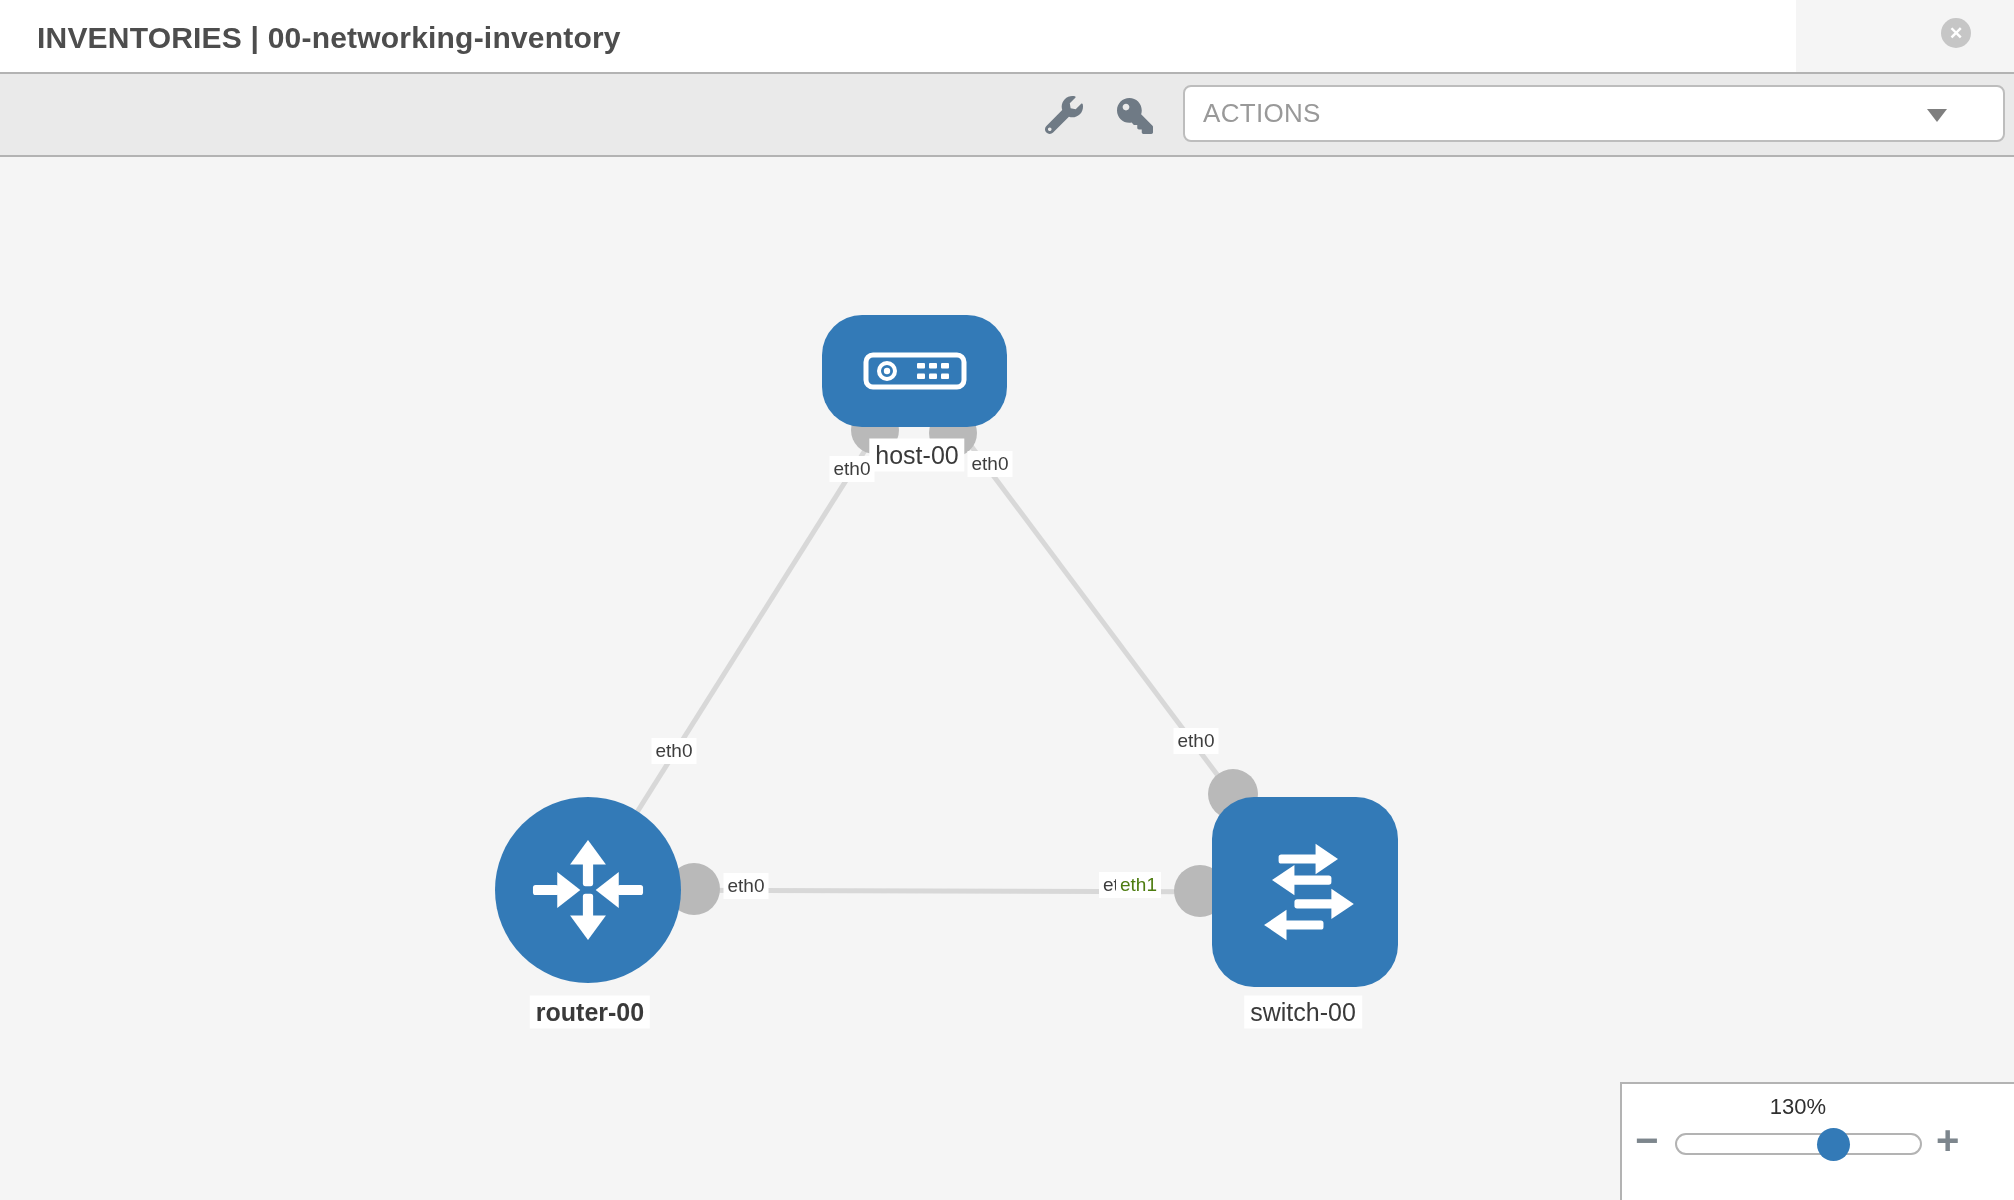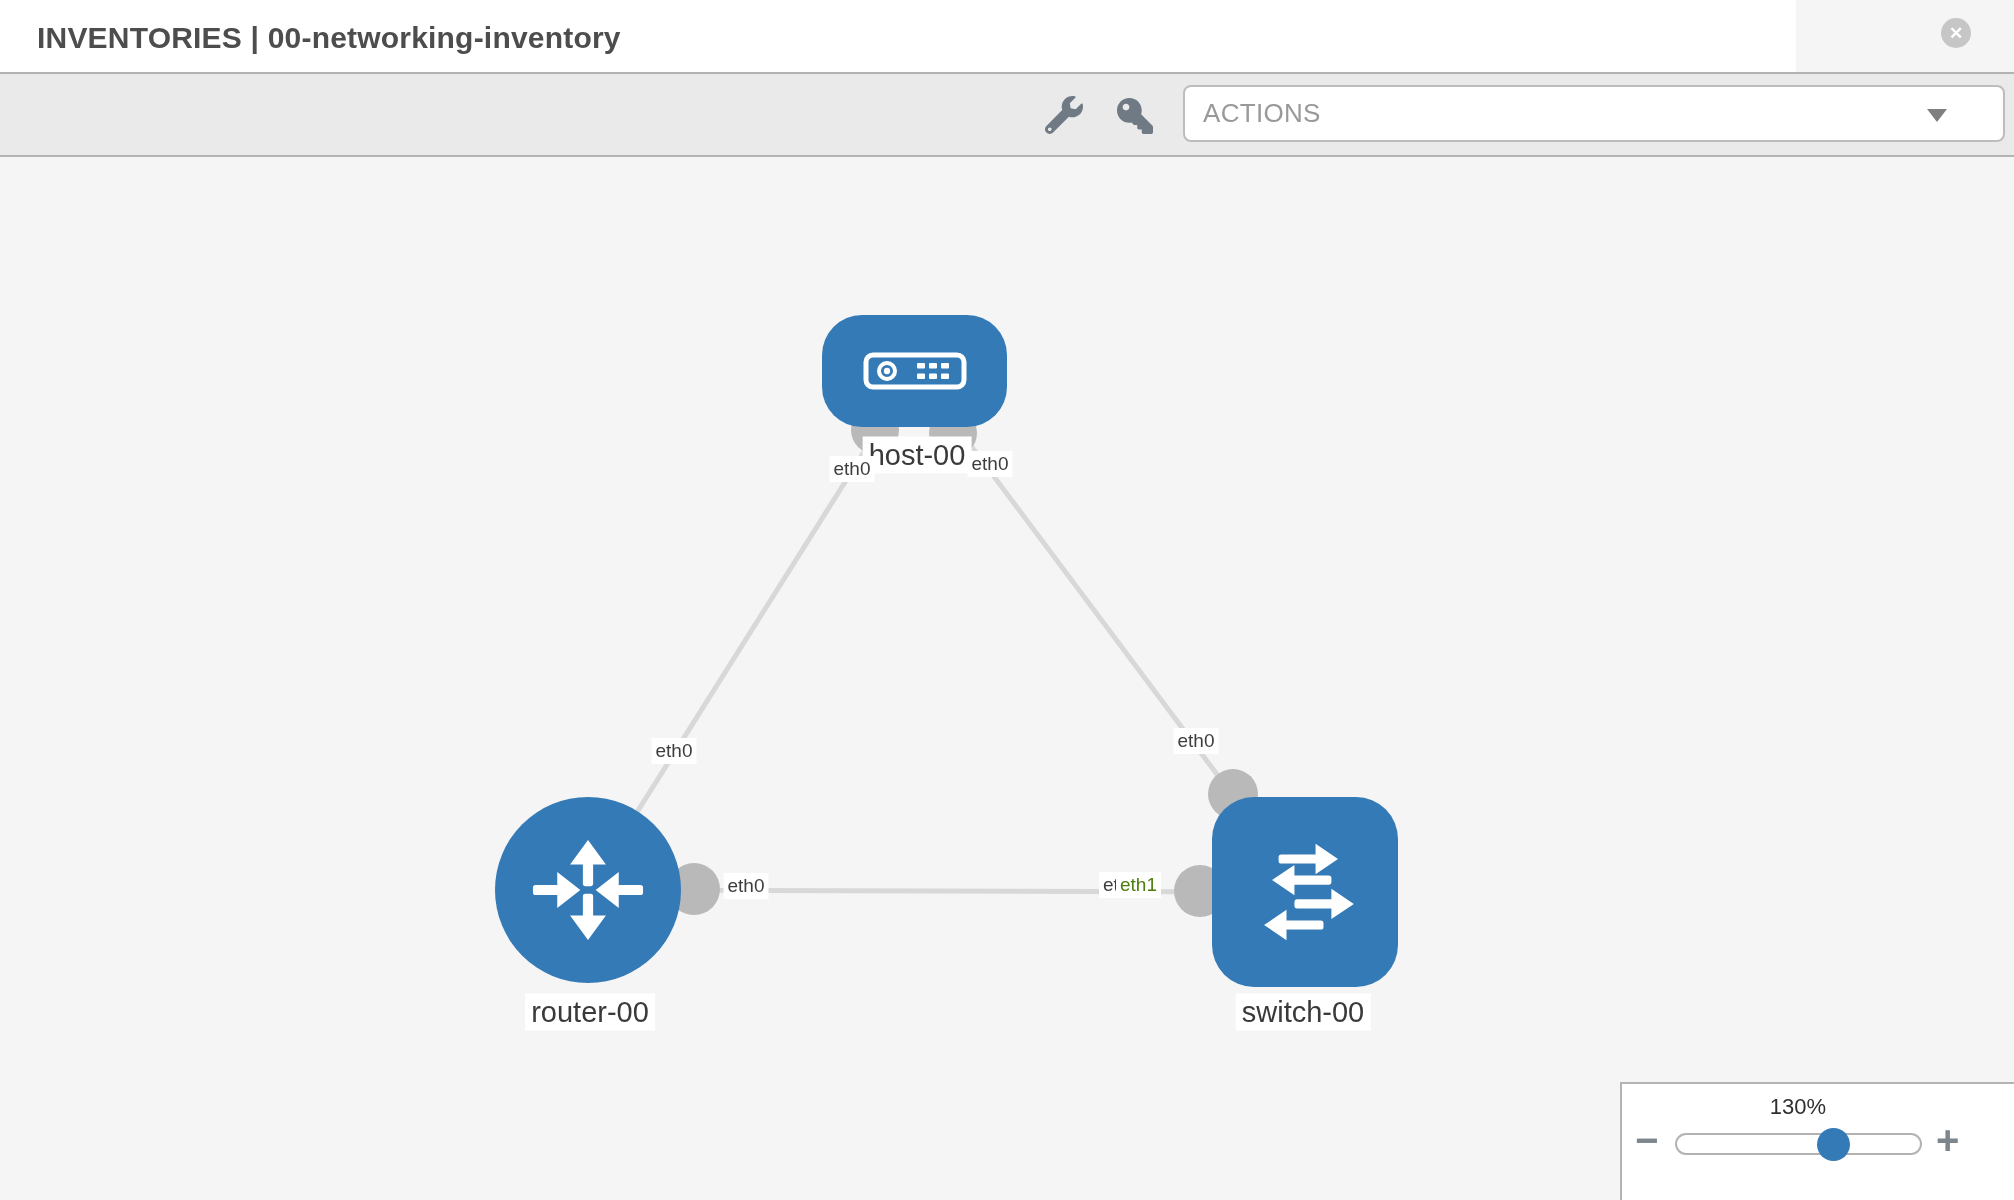--- a/index.html
+++ b/index.html
@@ -33,21 +33,21 @@
   
   .canvas{position:absolute;left:0;top:0;width:2014px;height:1200px;background:#f5f5f5;z-index:1;}
   .links-layer{position:absolute;left:0;top:0;width:2014px;height:1200px;z-index:2;}
   .node{position:absolute;background:#337ab7;display:flex;align-items:center;justify-content:center;z-index:5;cursor:pointer;}
   .node svg{display:block;}
   .node-host{left:822px;top:315px;width:185px;height:112px;border-radius:40px;}
   .node-router{left:495px;top:797px;width:186px;height:186px;border-radius:50%;}
   .node-switch{left:1212px;top:797px;width:186px;height:190px;border-radius:42px;}
   .lbl{position:absolute;transform:translate(-50%,-50%);background:#fff;color:#3d3d3d;
     white-space:nowrap;z-index:8;}
-  .lbl-node{font-size:29px;padding:2px 6px;color:#3a3a3a;}
+  .lbl-node{font-size:25px;padding:2px 6px;color:#3a3a3a;}
   .lbl-iface{font-size:19px;padding:2px 4px;}
   .lbl-overlap{position:absolute;left:1099px;top:872px;width:72px;height:27px;z-index:8;}
   .lbl-overlap .under{position:absolute;left:0;top:0;background:#fff;font-size:19px;
     color:#3d3d3d;padding:2px 4px;}
   .lbl-overlap .over{position:absolute;left:17px;top:0;background:#fff;font-size:19px;
     color:#4d7c0f;padding:2px 4px;}
   
   .zoom-panel{position:absolute;left:1620px;top:1082px;width:394px;height:144px;background:#fff;
     border-left:2px solid #b3b3b3;border-top:2px solid #b3b3b3;box-sizing:border-box;z-index:40;}
   .zoom-level{position:absolute;left:176px;top:10px;transform:translateX(-50%);
@@ -117,21 +117,21 @@
             <polygon points="42,29.5 42,52.5 25,41"></polygon>
           <rect x="42" y="55.5" width="30" height="7" rx="2"></rect>
             <polygon points="70,47.5 70,70.5 87,59"></polygon>
           <rect x="34" y="71.5" width="30" height="7" rx="2"></rect>
             <polygon points="36,63.5 36,86.5 19,75"></polygon>
         </g>
       </svg>
     </div>
 
     <span class="lbl lbl-node" style="left:917px;top:455px;">host-00</span>
-    <span class="lbl lbl-node" style="left:590px;top:1012px;">router-00</span>
+    <span class="lbl lbl-node" style="left:590px;top:1012px;font-weight:bold;">router-00</span>
     <span class="lbl lbl-node" style="left:1303px;top:1012px;">switch-00</span>
 
     <span class="lbl lbl-iface" style="left:852px;top:469px;">eth0</span>
     <span class="lbl lbl-iface" style="left:990px;top:464px;">eth0</span>
     <span class="lbl lbl-iface" style="left:674px;top:751px;">eth0</span>
     <span class="lbl lbl-iface" style="left:1196px;top:741px;">eth0</span>
     <span class="lbl lbl-iface" style="left:746px;top:886px;">eth0</span>
 
     <div class="lbl-overlap">
       <span class="under">eth0</span>

